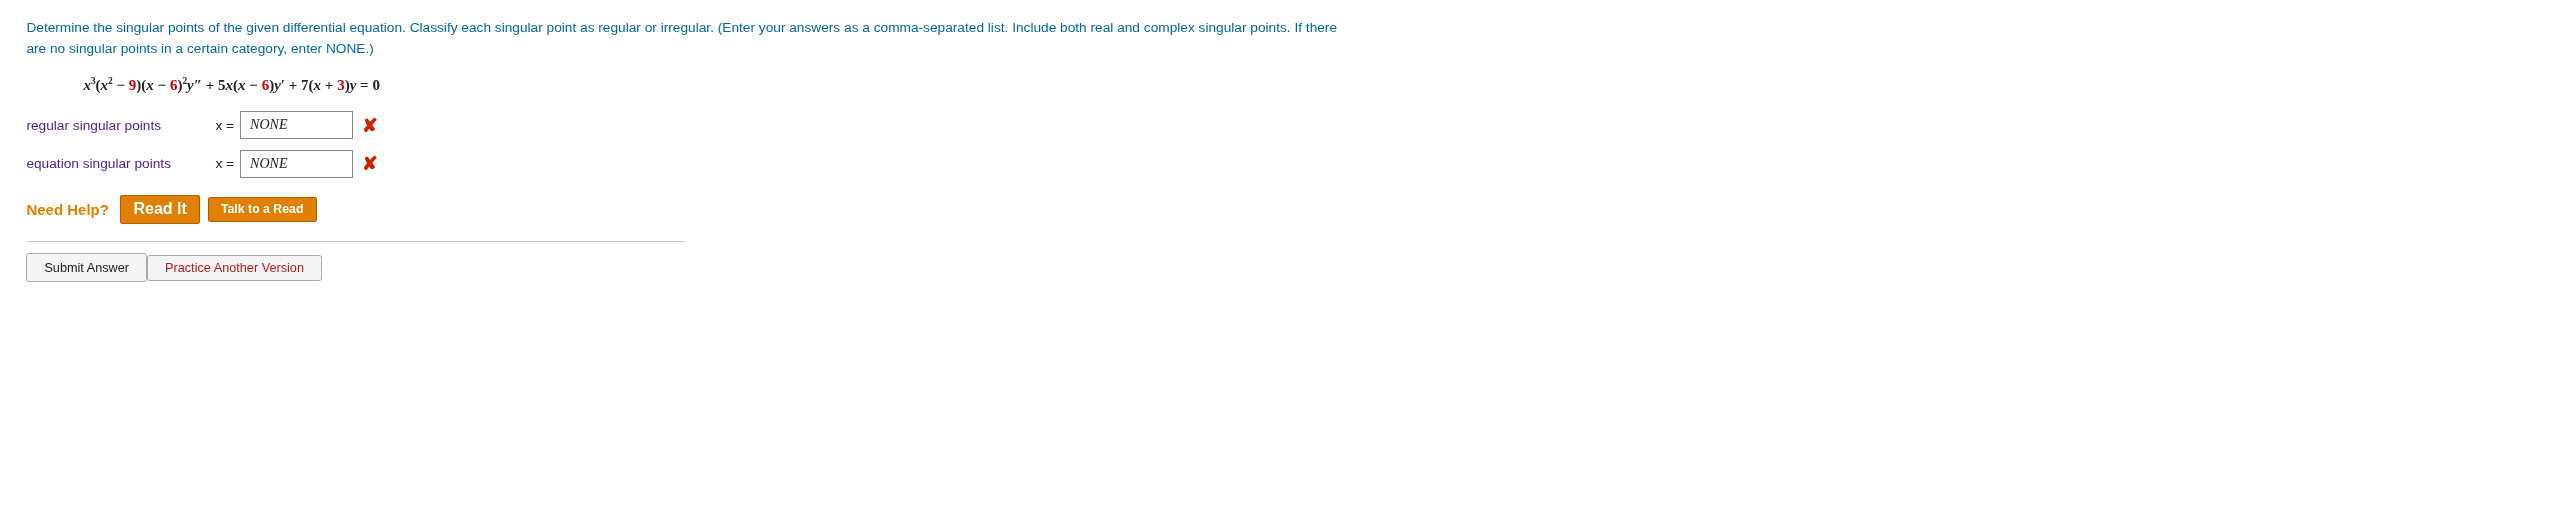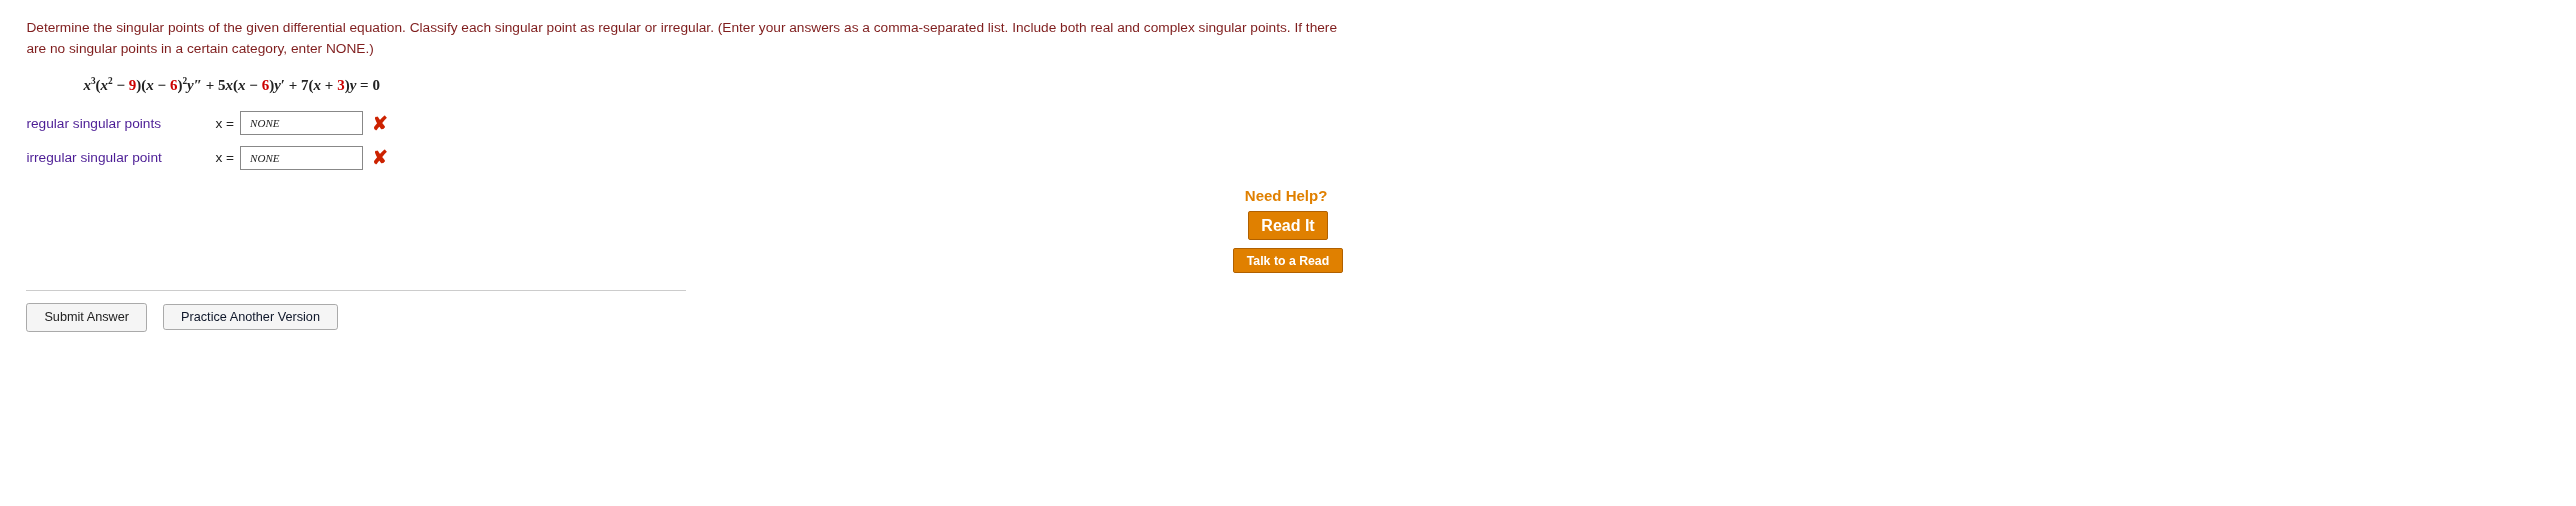--- a/index.html
+++ b/index.html
@@ -18,21 +18,21 @@
       min-height: 506px;
       background: #fff;
       padding: 17px 26.4px 17px 26.4px;
       position: relative;
     }
     .problem-text {
       font-size: 13.7px;
       line-height: 1.55;
       max-width: 1320px;
       margin-bottom: 17px;
-      color: #7f1d1d;
+      color: #0369a1;
     }
     .equation-block {
       margin: 13.2px 0 17px 57px;
       font-size: 15px;
       font-style: normal;
       font-weight: bold;
     }
     .eq-math {
       font-size: 15px;
       font-family: "Times New Roman", Times, serif;
@@ -50,41 +50,40 @@
       color: #4c1d95;
       font-size: 13.7px;
     }
     .input-eq {
       margin-right: 5.7px;
       font-size: 13.7px;
     }
     .answer-input {
       border: 1.4px solid #888;
       padding: 4.7px 9.4px;
-      font-size: 11px;
+      font-size: 14px;
       font-style: italic;
       font-family: "Times New Roman", Times, serif;
       min-width: 104px;
-      width: 123px;
+      width: 113px;
       color: #222;
       background: #fff;
       outline: none;
     }
     .x-mark {
       color: #cc2200;
       font-size: 19px;
       margin-left: 9.4px;
       font-weight: bold;
     }
     .need-help-row {
       display: flex;
       align-items: center;
       margin: 17px 0 9.4px 0;
       gap: 7.5px;
-      flex-direction: column;
     }
     .need-help-label {
       color: #e08000;
       font-weight: bold;
       font-size: 15px;
       margin-right: 3.8px;
     }
     .btn-read-it {
       background: #e08000;
       color: #fff;
@@ -107,35 +106,35 @@
     }
     .bottom-divider {
       border: none;
       border-top: 0.9px solid #ccc;
       margin: 17px 0 11.3px 0;
       max-width: 660px;
     }
     .bottom-buttons {
       display: flex;
       align-items: center;
-      gap: 16px;
+      gap: 0;
       margin-top: 3.8px;
     }
     .btn-submit {
       background: #f5f5f5;
       color: #222;
       border: 1.4px solid #aaa;
       padding: 6.6px 17px;
       font-size: 12.7px;
       cursor: pointer;
       border-radius: 2.8px;
     }
     .btn-practice {
       background: #f5f5f5;
-      color: #0f172a;
+      color: #b91c1c;
       border: 1.4px solid #aaa;
       padding: 5px 17px;
       font-size: 12.7px;
       cursor: pointer;
       border-radius: 2.8px;
     }
   </style>
 </head>
 <body>
 
@@ -150,21 +149,21 @@
   </div>
 
   <div class="input-row">
     <span class="input-label">regular singular points</span>
     <span class="input-eq">x =</span>
     <input class="answer-input" type="text" value="NONE" style="">
     <span class="x-mark">✘</span>
   </div>
 
   <div class="input-row">
-    <span class="input-label">irregular singular point</span>
+    <span class="input-label">equation singular points</span>
     <span class="input-eq">x =</span>
     <input class="answer-input" type="text" value="NONE" style="">
     <span class="x-mark">✘</span>
   </div>
 
   <div class="need-help-row">
     <span class="need-help-label">Need Help?</span>
     <button class="btn-read-it">Read It</button>
     <button class="btn-talk-tutor">Talk to a Read</button>
   </div>

